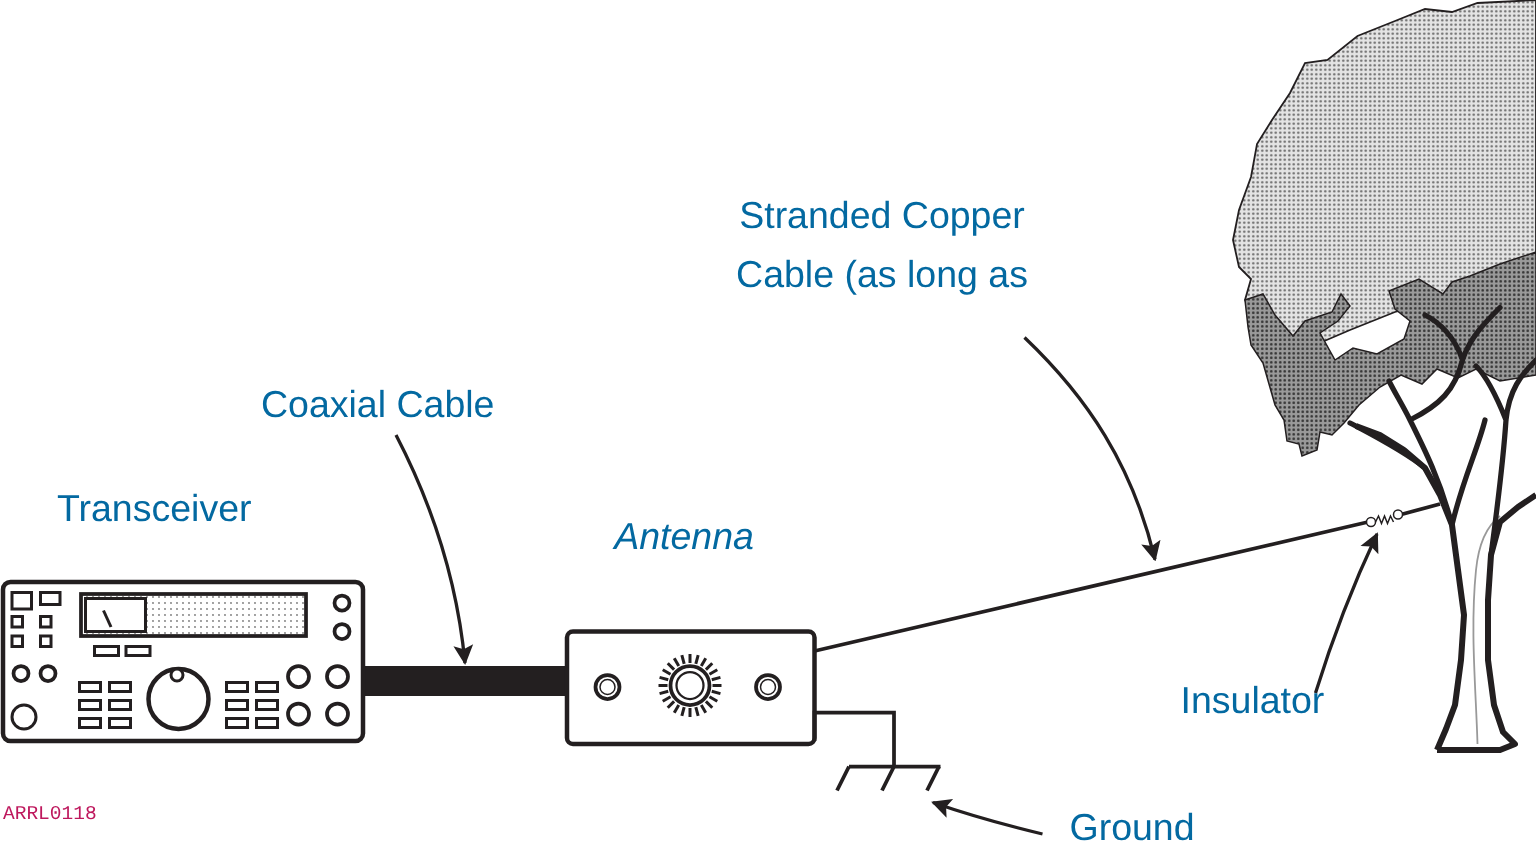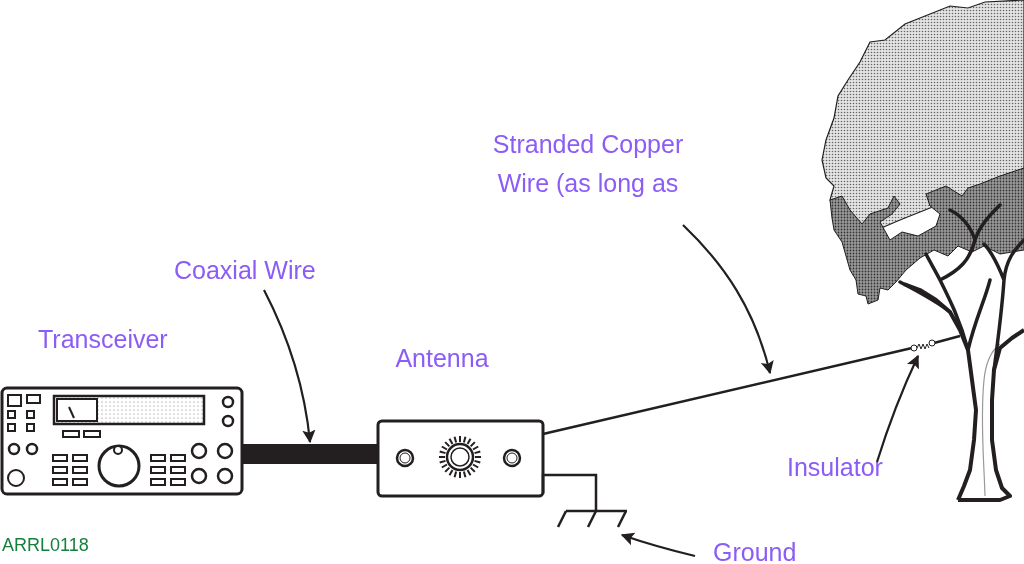--- a/index.html
+++ b/index.html
@@ -1,19 +1,19 @@
 <!DOCTYPE html>
 <html><head>
 <meta charset="utf-8">
 <style>
   html, body { margin: 0; padding: 0; background: #ffffff; }
   body { width: 1024px; height: 564px; overflow: hidden; position: relative; font-family: "Liberation Sans", sans-serif; }
   #stage { position: absolute; left: 0; top: 0; width: 1024px; height: 564px; }
-  .label { position: absolute; color: #8b5cf6; font-size: 25px; line-height: 31px; text-align: center; white-space: nowrap; font-family: "Liberation Sans", sans-serif; }
-  .fig-id { position: absolute; left: 2px; top: 535px; font-size: 18px; color: #15803d; font-family: Liberation Sans, sans-serif; }
+  .label { position: absolute; color: #0369a1; font-size: 25px; line-height: 31px; text-align: center; white-space: nowrap; font-family: "Liberation Sans", sans-serif; }
+  .fig-id { position: absolute; left: 2px; top: 535px; font-size: 13px; color: #be185d; font-family: Liberation Mono, monospace; }
 </style>
 </head>
 <body>
 
 <div id="stage">
 <svg width="1024" height="564" viewBox="0 0 1024 564" xmlns="http://www.w3.org/2000/svg">
   <defs>
     <pattern id="dotLight" width="3" height="3" patternUnits="userSpaceOnUse">
       <rect width="3" height="3" fill="#e4e4e4"></rect>
       <circle cx="1.5" cy="1.5" r="0.8" fill="#666"></circle>
@@ -138,24 +138,24 @@
 
   <g fill="none" stroke="#231f20" stroke-width="2.2">
     <path d="M264,290 C290,340 305,390 310,442" marker-end="url(#arrow)"></path>
     <path d="M683,225 C725,265 755,310 770,373" marker-end="url(#arrow)"></path>
     <path d="M877,462 C890,420 902,390 918,356" marker-end="url(#arrow)"></path>
     <path d="M695,556 C670,550 645,543 622,535" marker-end="url(#arrow)"></path>
   </g>
 </svg>
 
 <div class="label" style="left:38px; top:324px;">Transceiver</div>
-<div class="label" style="left:174px; top:255px;">Coaxial Wire</div>
-<div class="label" style="left:380px; top:343px; width:124px;">
+<div class="label" style="left:174px; top:255px;">Coaxial Cable</div>
+<div class="label" style="left:394px; top:343px; width:124px;font-style:italic;">
   <div>Antenna</div>
 </div>
 <div class="label" style="left:468px; top:125px; width:240px; line-height:39px;">
   <div>Stranded Copper</div>
-  <div>Wire (as long as</div>
+  <div>Cable (as long as</div>
 </div>
 <div class="label" style="left:787px; top:452px;">Insulator</div>
 <div class="label" style="left:713px; top:537px;">Ground</div>
 <div class="fig-id">ARRL0118</div>
 </div>
 
 </body></html>

